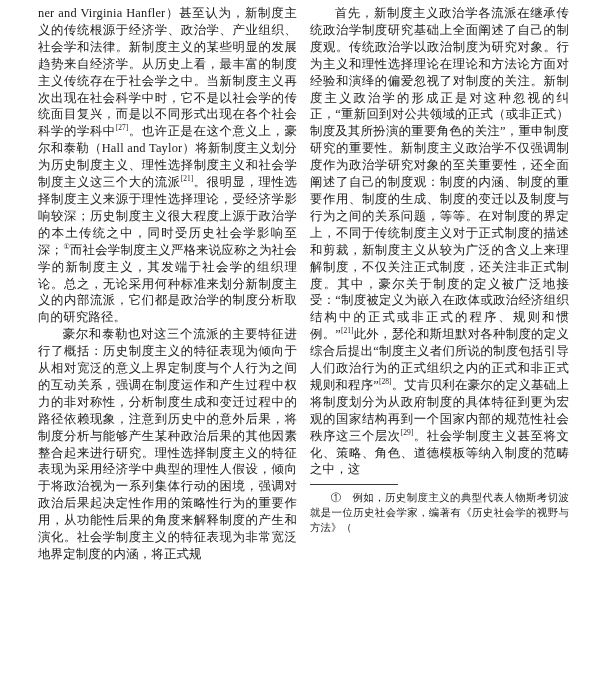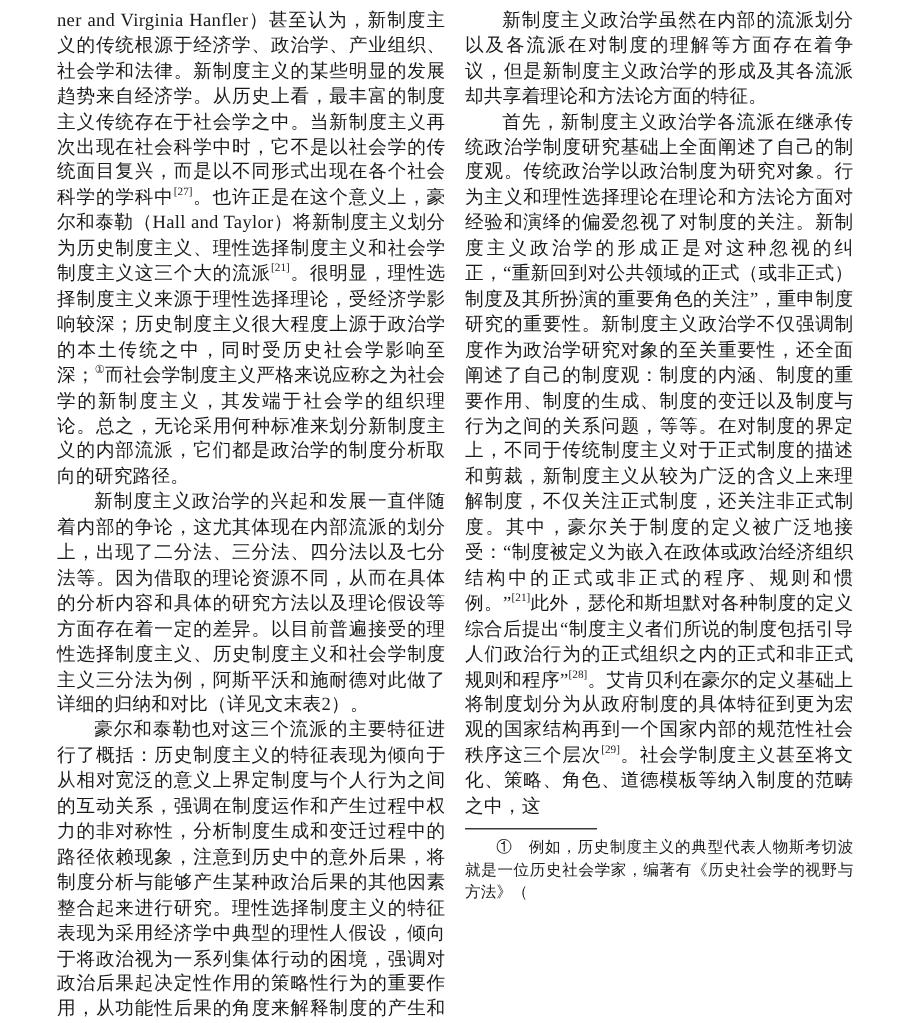--- a/index.html
+++ b/index.html
@@ -46,27 +46,25 @@
     height:0;
   }
 </style>
 </head>
 <body>
 
 <div class="page">
   <div class="col">
     <div>
         <p class="para"><span>ner and Virginia Hanfler）甚至认为，新制度主义的传统根源于经济学、政治学、产业组织、社会学和法律。新制度主义的某些明显的发展趋势来自经济学。从历史上看，最丰富的制度主义传统存在于社会学之中。当新制度主义再次出现在社会科学中时，它不是以社会学的传统面目复兴，而是以不同形式出现在各个社会科学的学科中</span><sup class="ref">[27]</sup><span>。也许正是在这个意义上，豪尔和泰勒（Hall and Taylor）将新制度主义划分为历史制度主义、理性选择制度主义和社会学制度主义这三个大的流派</span><sup class="ref">[21]</sup><span>。很明显，理性选择制度主义来源于理性选择理论，受经济学影响较深；历史制度主义很大程度上源于政治学的本土传统之中，同时受历史社会学影响至深；</span><sup class="ref">①</sup><span>而社会学制度主义严格来说应称之为社会学的新制度主义，其发端于社会学的组织理论。总之，无论采用何种标准来划分新制度主义的内部流派，它们都是政治学的制度分析取向的研究路径。</span></p>
-        <p class="para indent"><span>新制度主义政治学的兴起和发展一直伴随着内部的争论，这尤其体现在内部流派的划分上，出现了二分法、三分法、四分法以及七分法等。因为借取的理论资源不同，从而在具体的分析内容和具体的研究方法以及理论假设等方面存在着一定的差异。以目前普遍接受的理性选择制度主义、历史制度主义和社会学制度主义三分法为例，阿斯平沃和施耐德对此做了详细的归纳和对比（详见文末表2）。</span></p>
         <p class="para indent"><span>豪尔和泰勒也对这三个流派的主要特征进行了概括：历史制度主义的特征表现为倾向于从相对宽泛的意义上界定制度与个人行为之间的互动关系，强调在制度运作和产生过程中权力的非对称性，分析制度生成和变迁过程中的路径依赖现象，注意到历史中的意外后果，将制度分析与能够产生某种政治后果的其他因素整合起来进行研究。理性选择制度主义的特征表现为采用经济学中典型的理性人假设，倾向于将政治视为一系列集体行动的困境，强调对政治后果起决定性作用的策略性行为的重要作用，从功能性后果的角度来解释制度的产生和演化。社会学制度主义的特征表现为非常宽泛地界定制度的内涵，将正式规</span></p>
       </div>
   </div>
   <div class="col">
     <div>
-        <p class="para indent"><span>新制度主义政治学虽然在内部的流派划分以及各流派在对制度的理解等方面存在着争议，但是新制度主义政治学的形成及其各流派却共享着理论和方法论方面的特征。</span></p>
         <p class="para indent"><span>首先，新制度主义政治学各流派在继承传统政治学制度研究基础上全面阐述了自己的制度观。传统政治学以政治制度为研究对象。行为主义和理性选择理论在理论和方法论方面对经验和演绎的偏爱忽视了对制度的关注。新制度主义政治学的形成正是对这种忽视的纠正，“重新回到对公共领域的正式（或非正式）制度及其所扮演的重要角色的关注”，重申制度研究的重要性。新制度主义政治学不仅强调制度作为政治学研究对象的至关重要性，还全面阐述了自己的制度观：制度的内涵、制度的重要作用、制度的生成、制度的变迁以及制度与行为之间的关系问题，等等。在对制度的界定上，不同于传统制度主义对于正式制度的描述和剪裁，新制度主义从较为广泛的含义上来理解制度，不仅关注正式制度，还关注非正式制度。其中，豪尔关于制度的定义被广泛地接受：“制度被定义为嵌入在政体或政治经济组织结构中的正式或非正式的程序、规则和惯例。”</span><sup class="ref">[21]</sup><span>此外，瑟伦和斯坦默对各种制度的定义综合后提出“制度主义者们所说的制度包括引导人们政治行为的正式组织之内的正式和非正式规则和程序”</span><sup class="ref">[28]</sup><span>。艾肯贝利在豪尔的定义基础上将制度划分为从政府制度的具体特征到更为宏观的国家结构再到一个国家内部的规范性社会秩序这三个层次</span><sup class="ref">[29]</sup><span>。社会学制度主义甚至将文化、策略、角色、道德模板等纳入制度的范畴之中，这</span></p>
       </div>
     <div class="footnote">
       <hr class="fn-divider">
       <div>
           <p class="para indent"><span>①　例如，历史制度主义的典型代表人物斯考切波就是一位历史社会学家，编著有《历史社会学的视野与方法》（</span></p>
         </div>
     </div>
   </div>
 </div>

